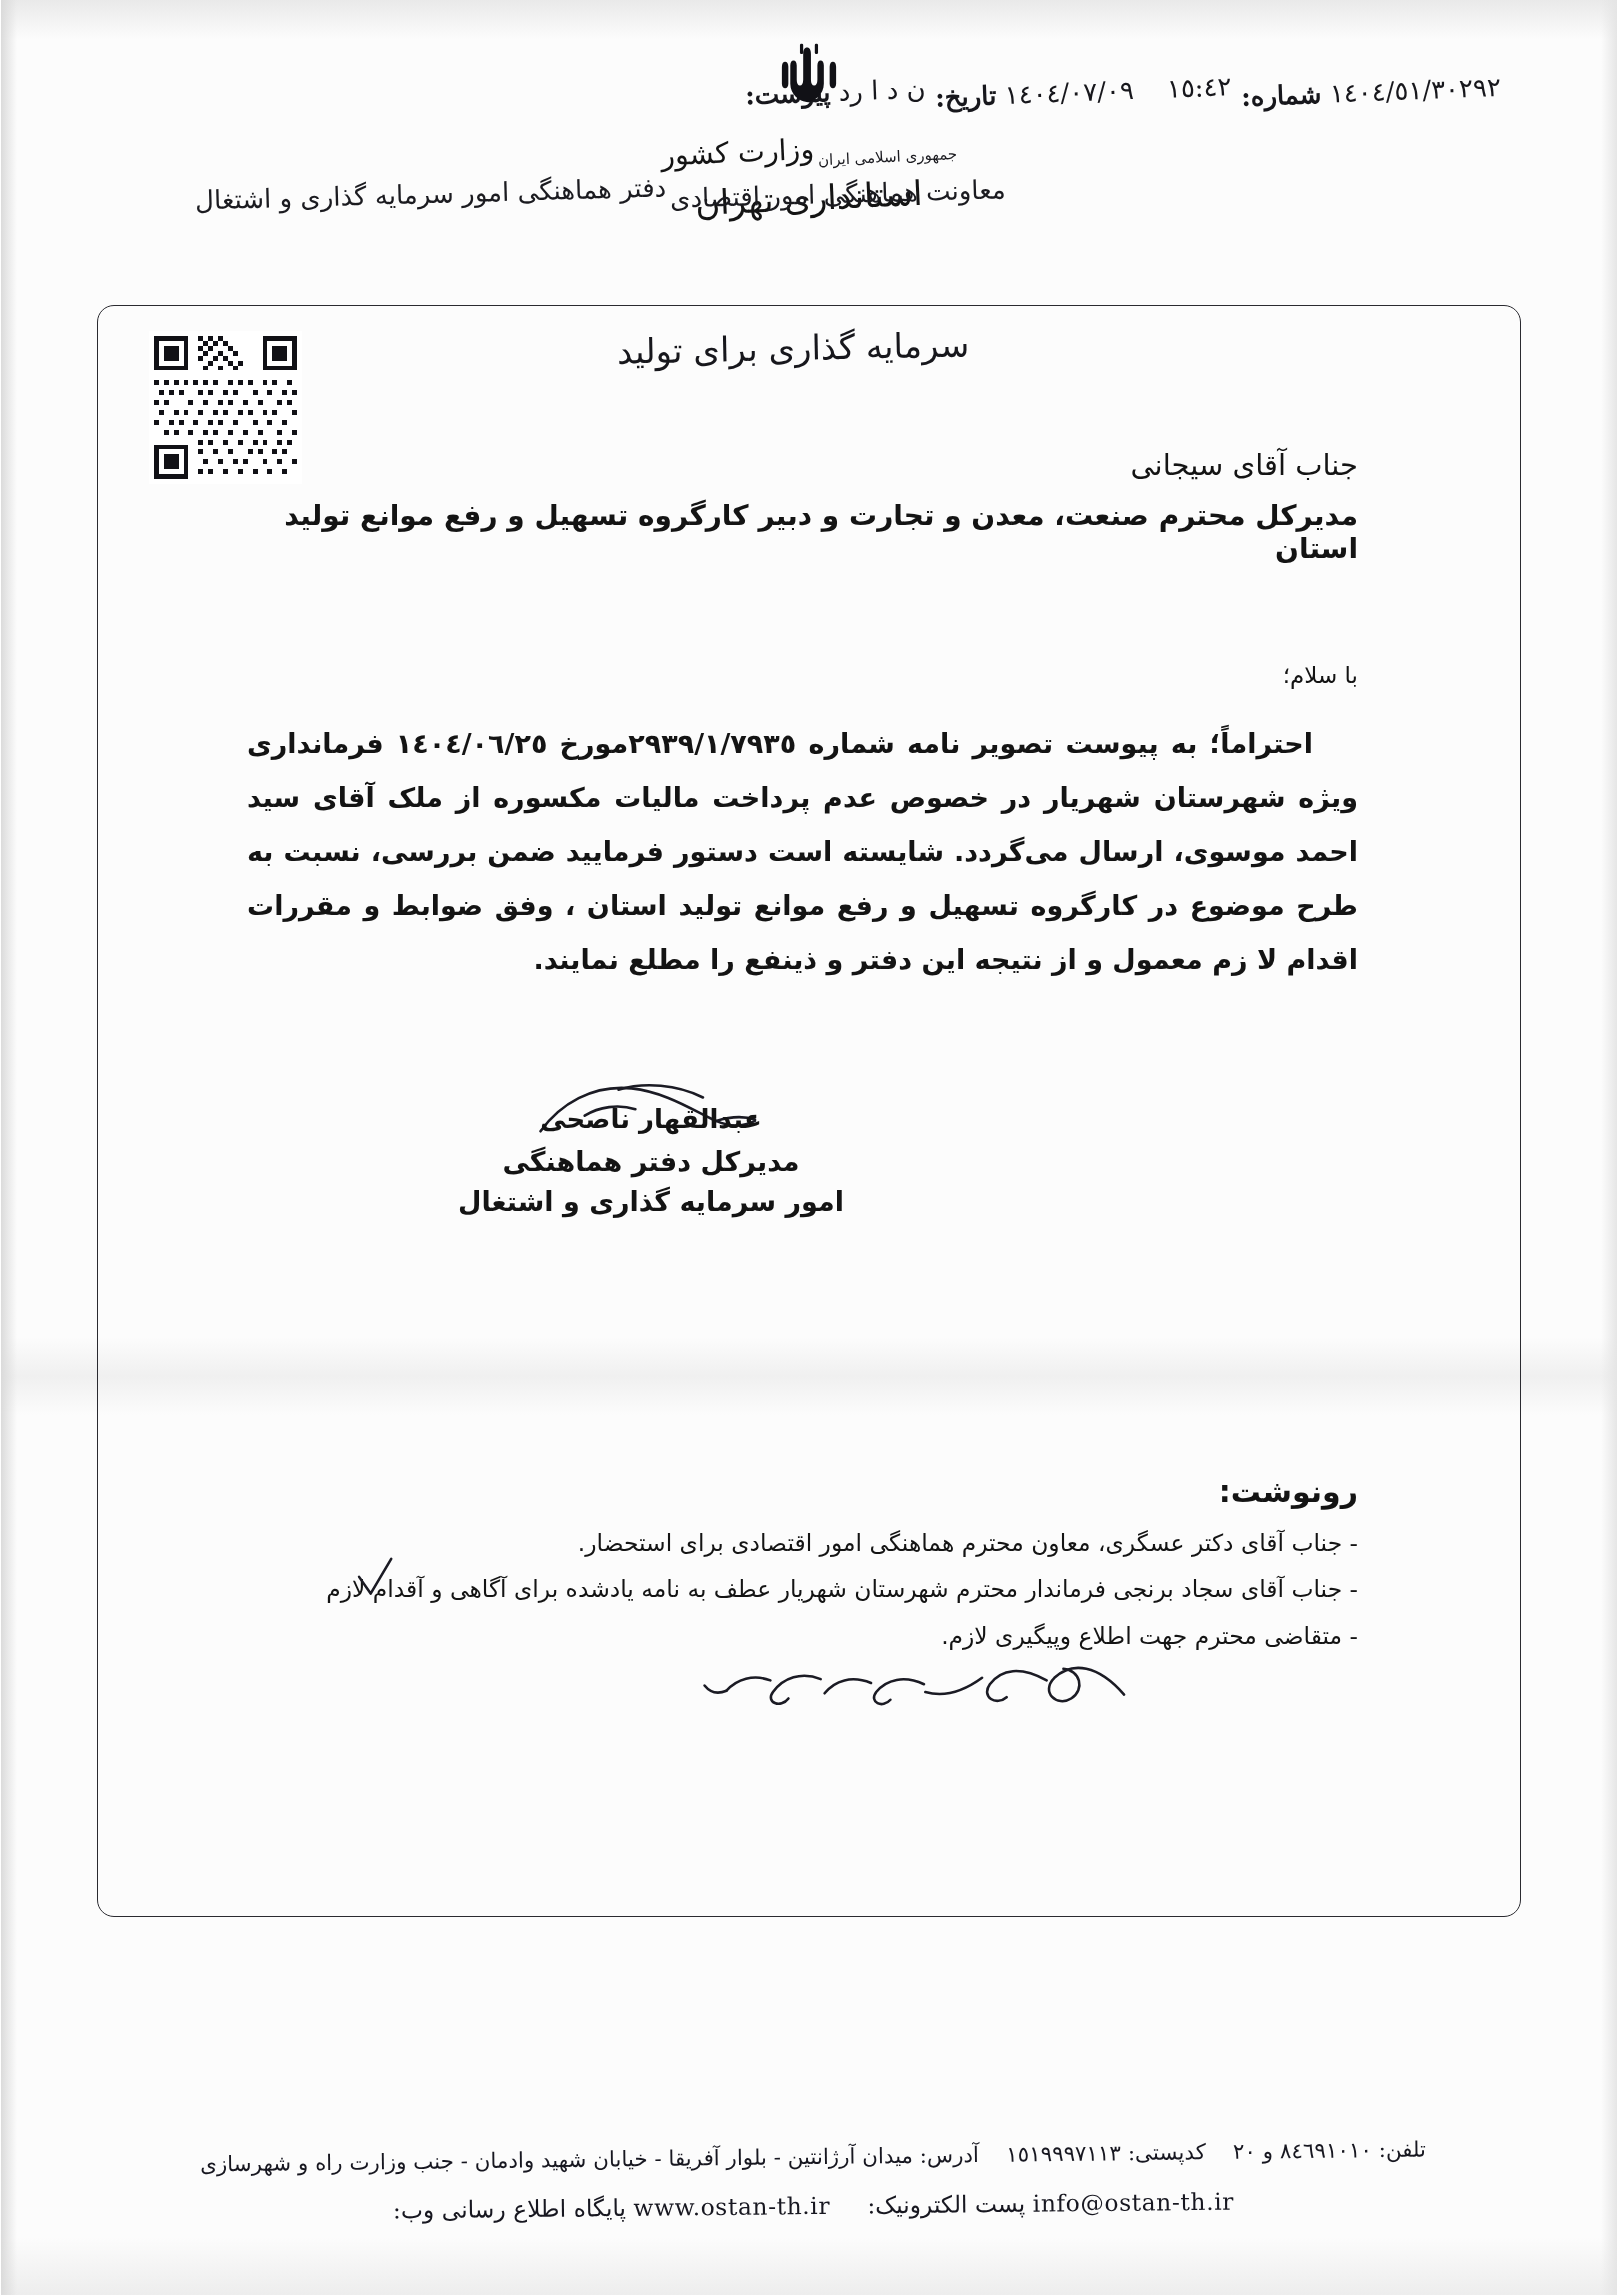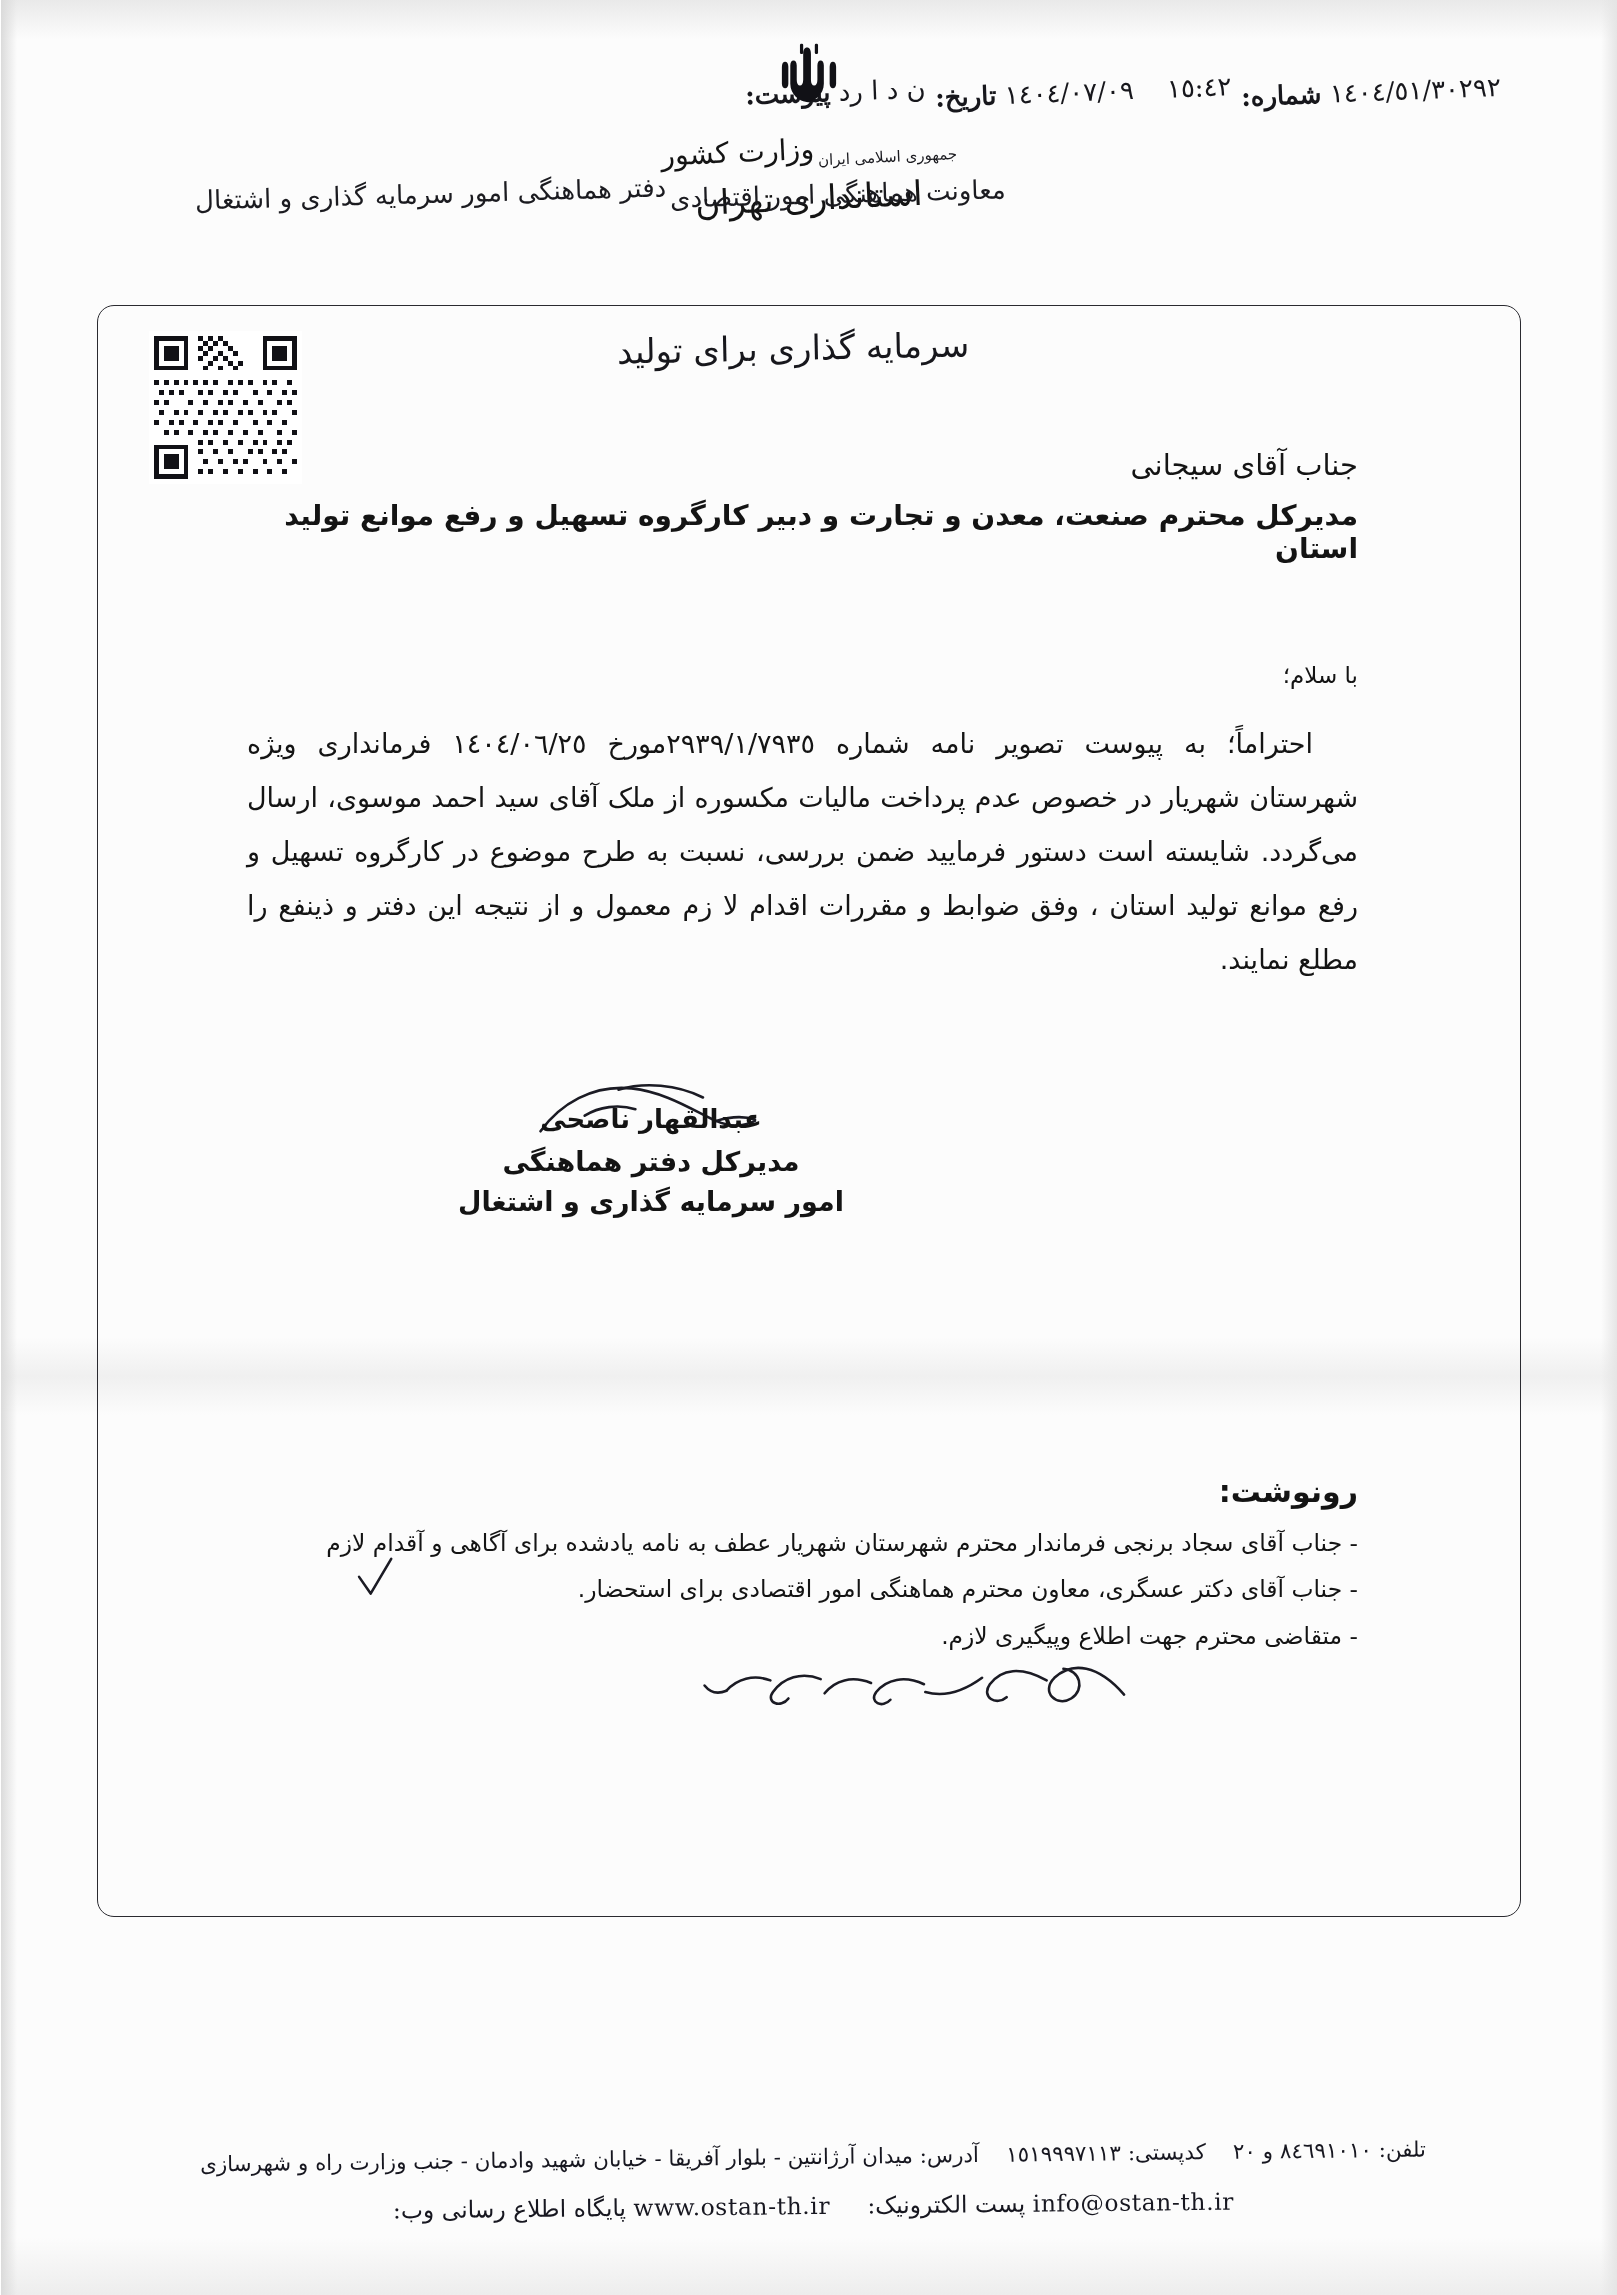--- a/index.html
+++ b/index.html
@@ -170,20 +170,21 @@
 
   .body-text {
     position: absolute;
     top: 717px;
     right: 260px;
     left: 247px;
     font-size: 27px;
     line-height: 2.0;
     text-align: justify;
     text-align-last: right;
+    font-weight: bold;
   }
   .body-text p { margin: 0 0 3.9px 0; text-indent: 45px; }
 
   .signature-block {
     position: absolute;
     top: 1104px;
     right: 766px;
     text-align: center;
     width: 402px;
   }
@@ -467,22 +468,22 @@
         <path d="M98 58 C120 44, 150 40, 176 48"></path>
       </g>
     </svg>
     <div class="sig-name">عبدالقهار ناصحی</div>
     <div class="sig-role1">مدیرکل دفتر هماهنگی</div>
     <div class="sig-role2">امور سرمایه گذاری و اشتغال</div>
   </div>
 
   <div class="cc-block">
     <div class="cc-title">رونوشت:</div>
+    <div class="cc-item">- جناب آقای دکتر عسگری، معاون محترم هماهنگی امور اقتصادی برای استحضار.</div>
     <div class="cc-item">- جناب آقای سجاد برنجی فرماندار محترم شهرستان شهریار عطف به نامه یادشده برای آگاهی و آقدام لازم</div>
-    <div class="cc-item">- جناب آقای دکتر عسگری، معاون محترم هماهنگی امور اقتصادی برای استحضار.</div>
     <div class="cc-item">- متقاضی محترم جهت  اطلاع وپیگیری لازم.</div>
   </div>
 
   <svg class="cc-check" viewBox="0 0 60 70" aria-hidden="true">
     <path d="M6 34 L24 60 L56 6" fill="none" stroke="#1b1b24" stroke-width="4" stroke-linecap="round" stroke-linejoin="round"></path>
   </svg>
 
   <svg class="hand-note" viewBox="0 0 700 110" aria-hidden="true">
     <g fill="none" stroke="#1b1b24" stroke-width="4" stroke-linecap="round">
       <path d="M660 66 C620 20, 580 14, 552 40 C530 62, 556 86, 578 72 C600 58, 592 28, 566 26"></path>

